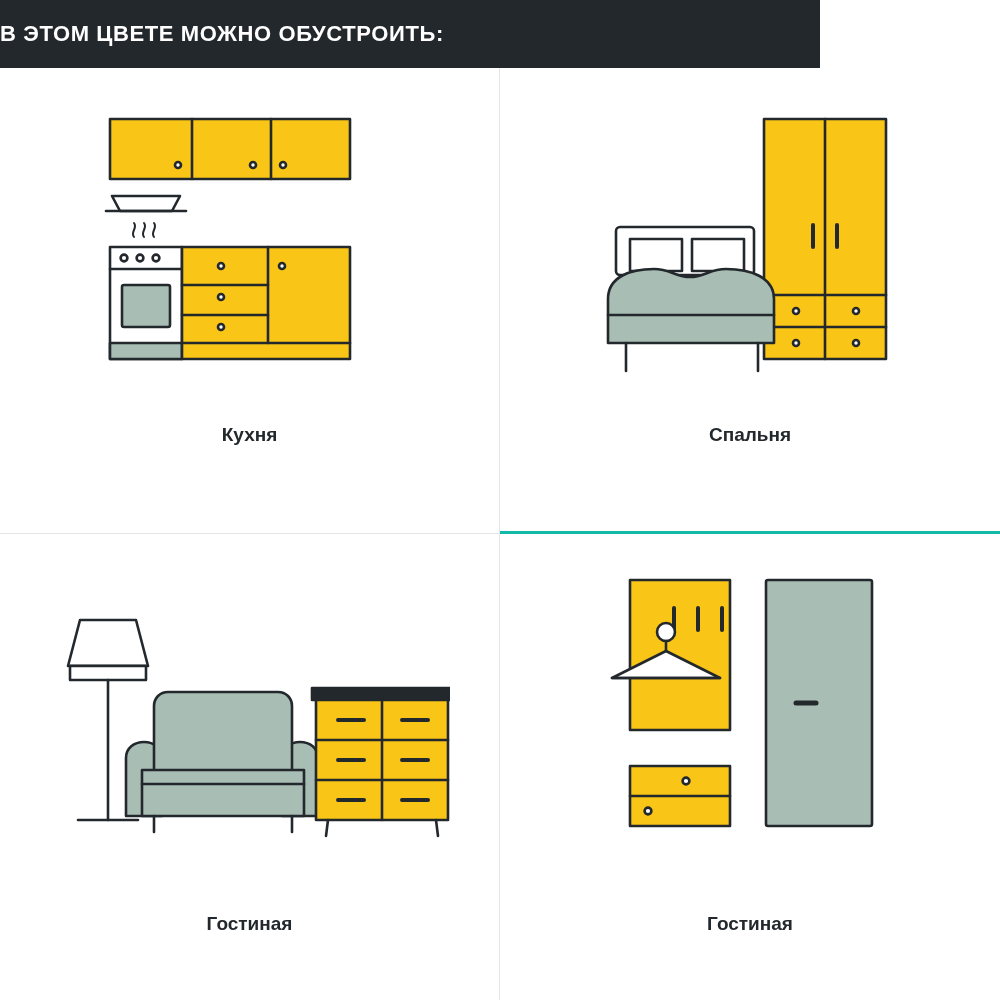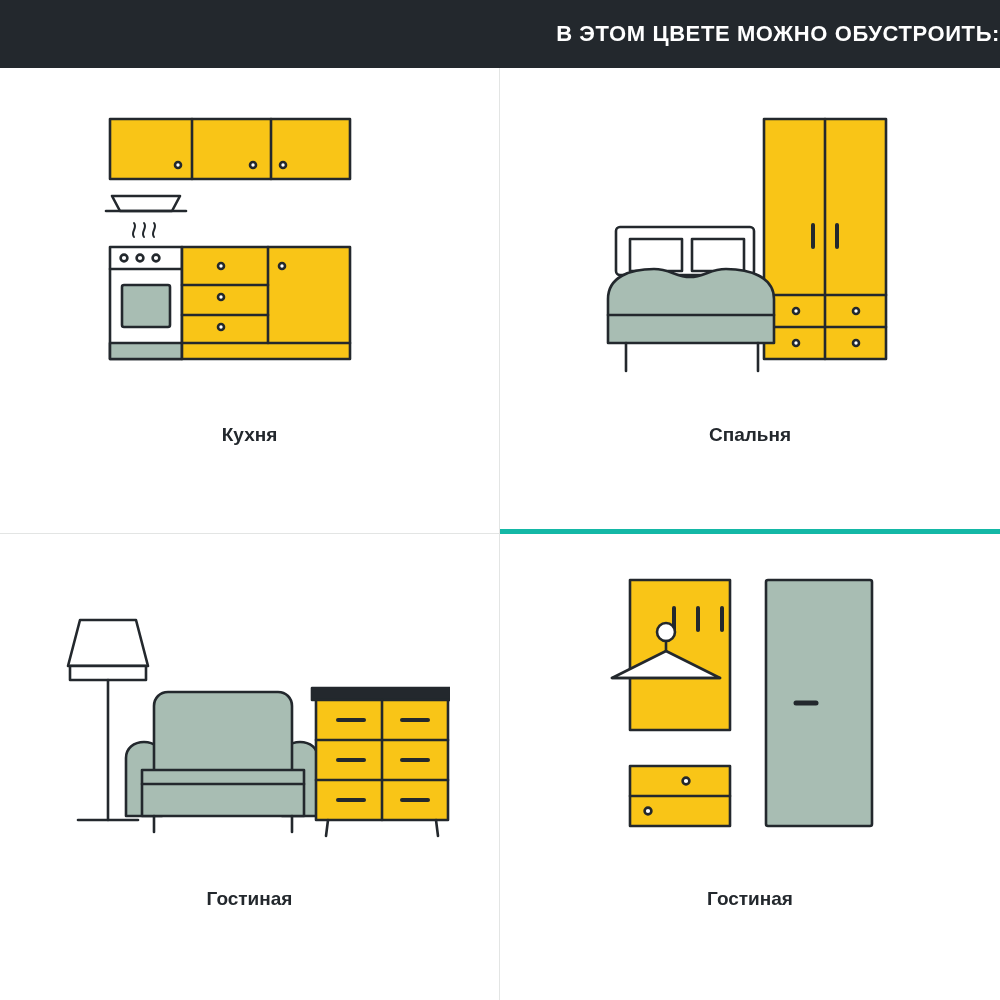--- a/index.html
+++ b/index.html
@@ -16,26 +16,26 @@
   .page {
     position: relative;
     width: 1000px;
     height: 1000px;
     background: #ffffff;
   }
   .header {
     position: absolute;
     left: 0;
     top: 0;
-    width: 1000px;
+    width: 820px;
     height: 68px;
     background: #23282d;
     display: flex;
     align-items: center;
-    justify-content: flex-end;
+    justify-content: flex-start;
   }
   .header-title {
     color: #ffffff;
     font-size: 22px;
     font-weight: bold;
     letter-spacing: 0.6px;
     text-transform: uppercase;
     text-align: center;
   }
   .grid {
@@ -50,40 +50,40 @@
   }
   .cell {
     position: relative;
     display: flex;
     flex-direction: column;
     align-items: center;
     justify-content: flex-start;
   }
   
   .cell.c1 { border-right: 1px solid #e3e5e4; border-bottom: 1px solid #e3e5e4; }
-  .cell.c2 { border-bottom: 5px solid #14b8a6; }
+  .cell.c2 { border-bottom: 3px solid #14b8a6; }
   .cell.c3 { border-right: 1px solid #e3e5e4; }
   .art {
     flex: 0 0 auto;
     width: 440px;
     height: 330px;
     display: flex;
     align-items: center;
     justify-content: center;
     margin-top: 16px;
   }
   .caption {
     margin-top: 8px;
     font-size: 19px;
     font-weight: bold;
     color: #23282d;
     text-align: left;
   }
   .cell.c1 .caption, .cell.c2 .caption { margin-top: 10px; }
-  .cell.c3 .caption, .cell.c4 .caption { margin-top: 8px; }
+  .cell.c3 .caption, .cell.c4 .caption { margin-top: 33px; }
   svg { display: block; }
 </style>
 </head>
 <body>
 
 <div class="page">
 
   <div class="header">
     <div class="header-title">В ЭТОМ ЦВЕТЕ МОЖНО ОБУСТРОИТЬ:</div>
   </div>

